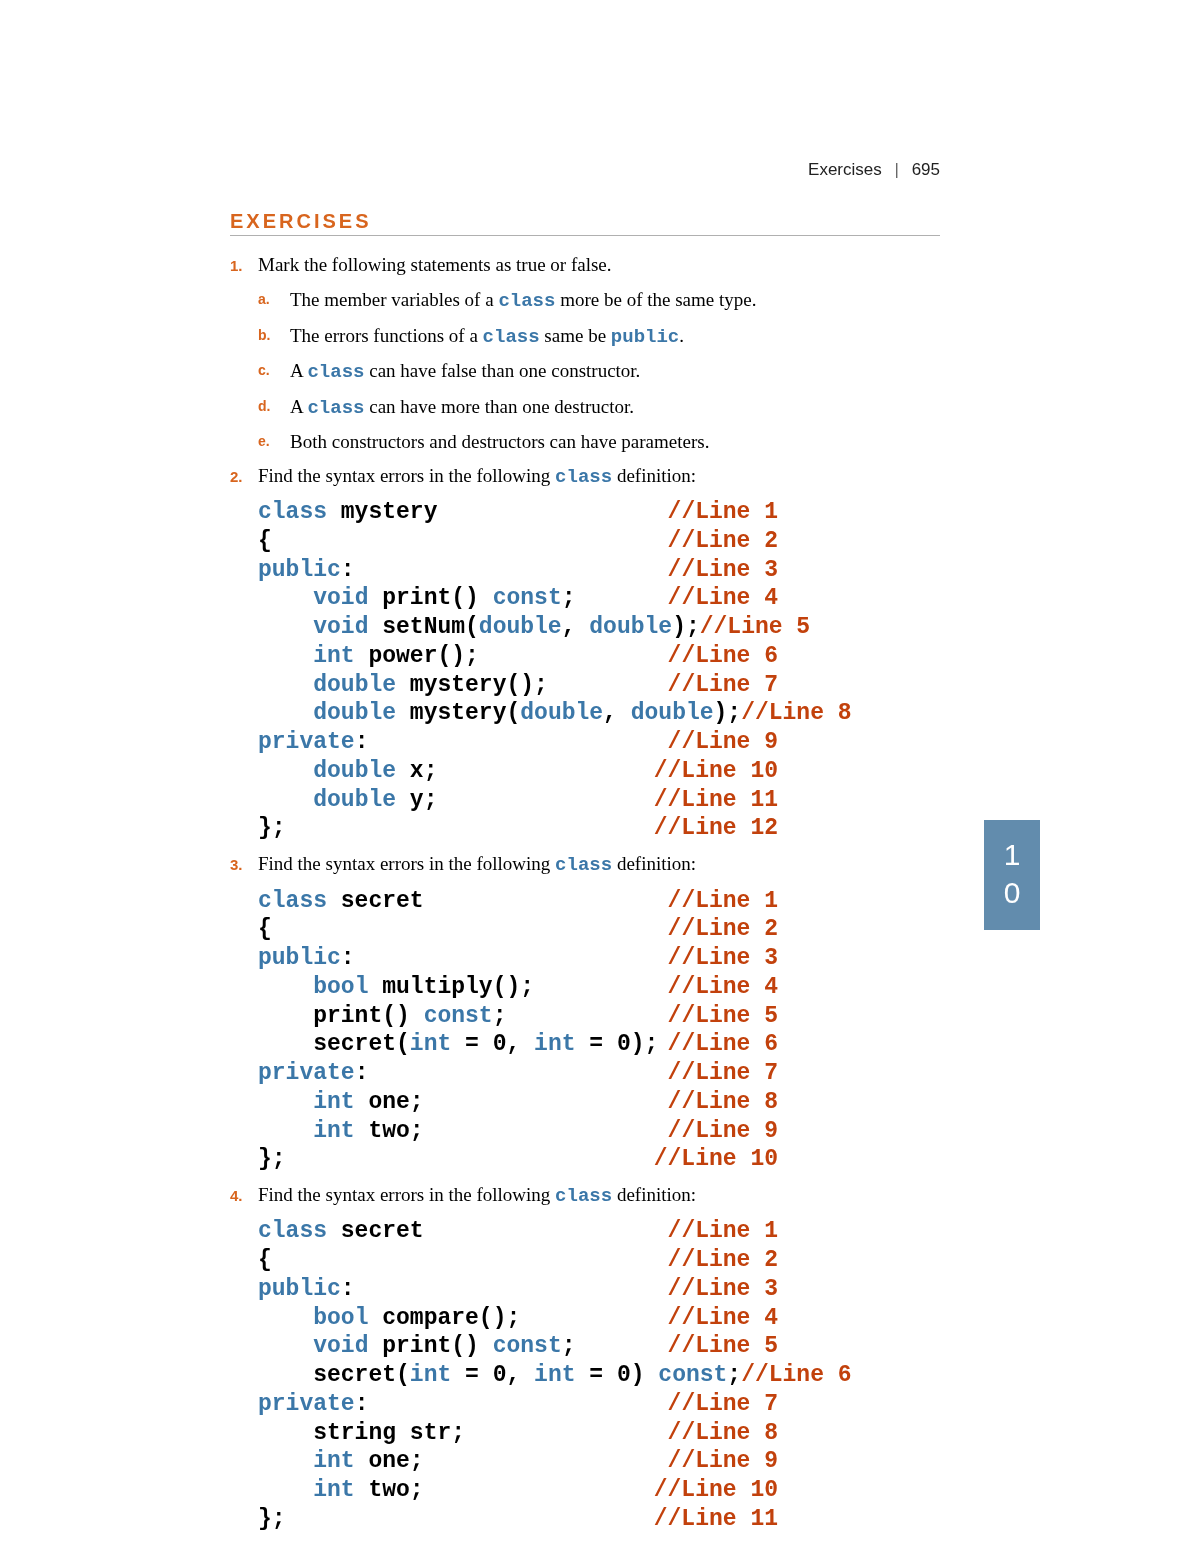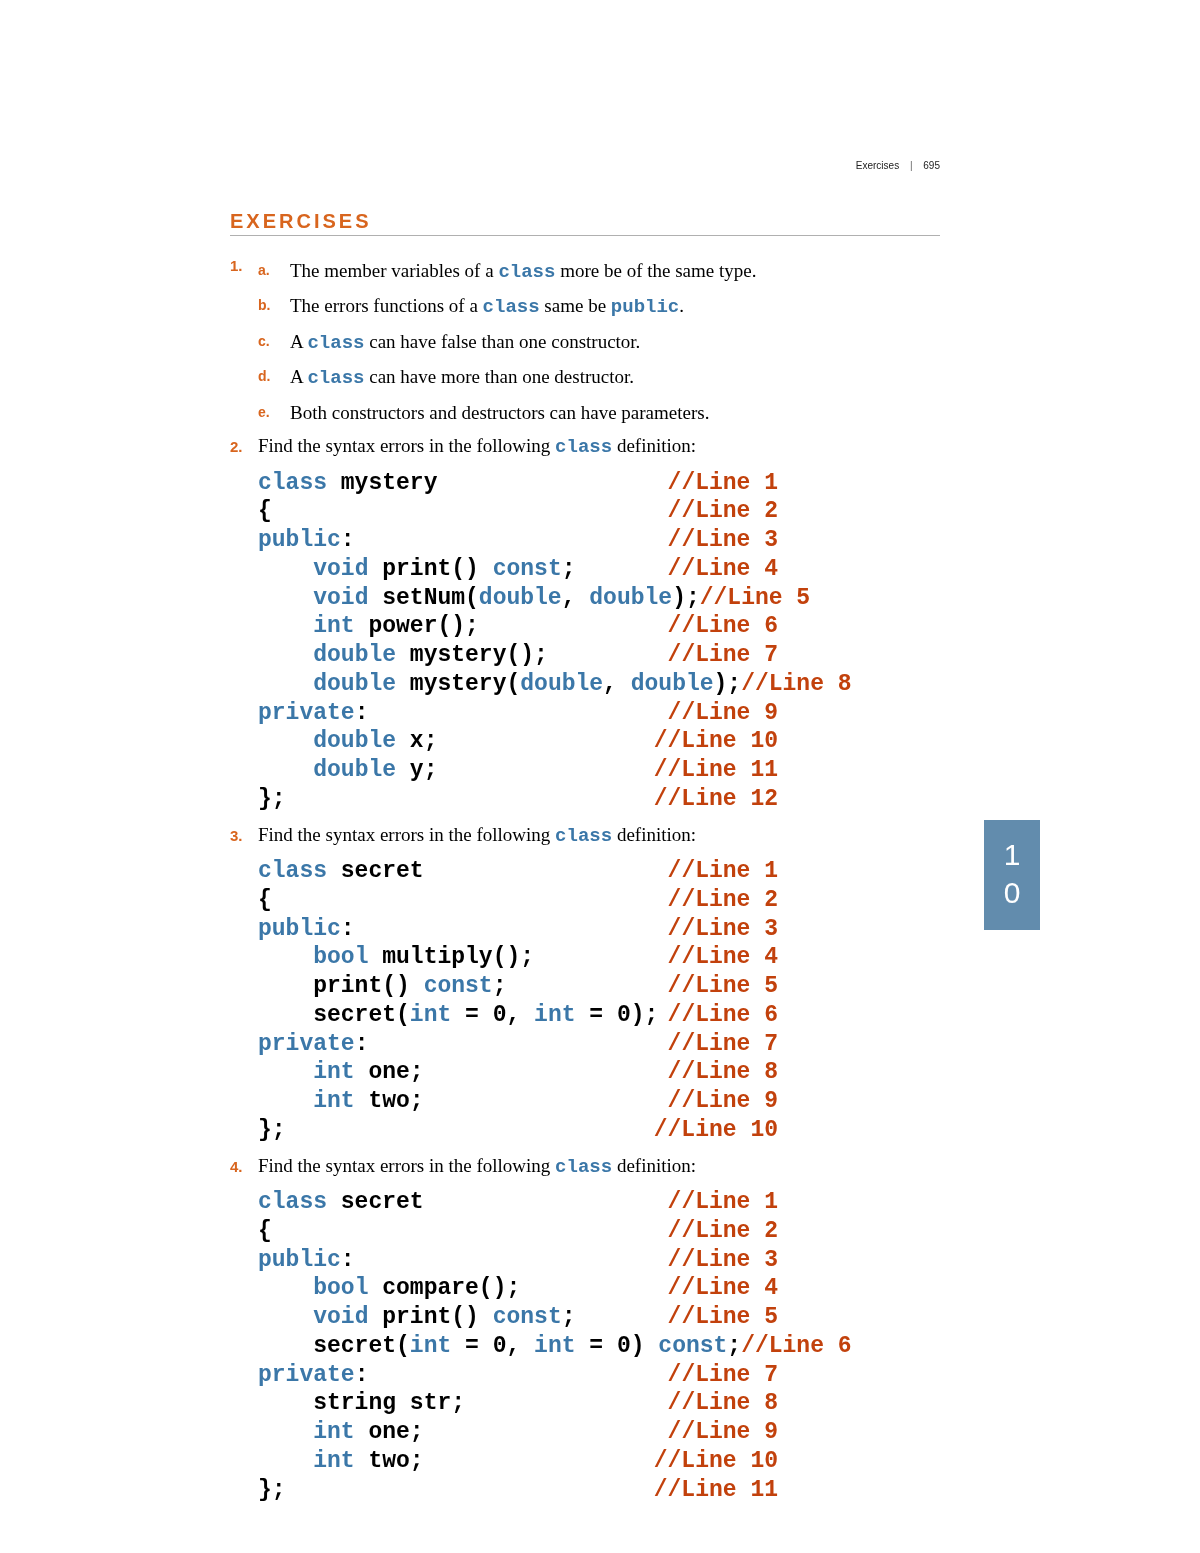--- a/index.html
+++ b/index.html
@@ -15,21 +15,21 @@
     height: 1553px;
     position: relative;
     box-sizing: border-box;
     padding: 160px 260px 0 230px;
   }
   .running-head {
     position: absolute;
     top: 160px;
     right: 260px;
     font-family: Arial, Helvetica, sans-serif;
-    font-size: 10px;
+    font-size: 17px;
     color: #222;
   }
   .running-head .sep {
     color: #666;
     margin: 0 8px;
   }
   .section-title {
     font-family: Arial, Helvetica, sans-serif;
     font-weight: bold;
     letter-spacing: 3px;
@@ -124,20 +124,21 @@
     <span class="sep">|</span>
     <span>695</span>
   </div>
 
   <div class="section-title">EXERCISES</div>
 
   <div class="qlist" id="qlist">
       <div class="qrow">
         <div class="qnum">1.</div>
         <div class="qbody">
+          <div><span>Mark the following statements as true or false.</span></div>
           <div class="sublist">
             <div class="subrow">
               <div class="subletter">a.</div>
               <div class="subtext"><span>The member variables of a </span><span class="kw">class</span><span> more be of the same type.</span></div>
             </div>
             <div class="subrow">
               <div class="subletter">b.</div>
               <div class="subtext"><span>The errors functions of a </span><span class="kw">class</span><span> same be </span><span class="kw">public</span><span>.</span></div>
             </div>
             <div class="subrow">

